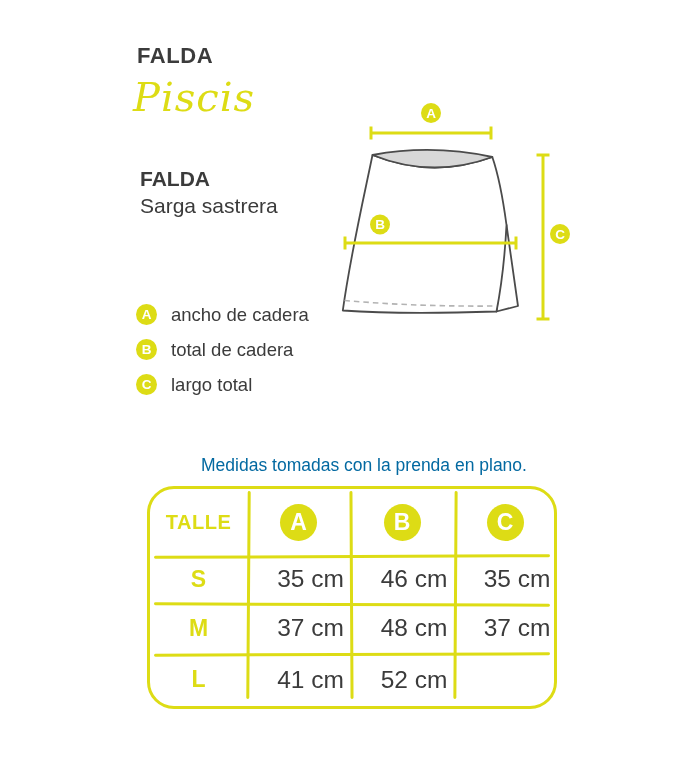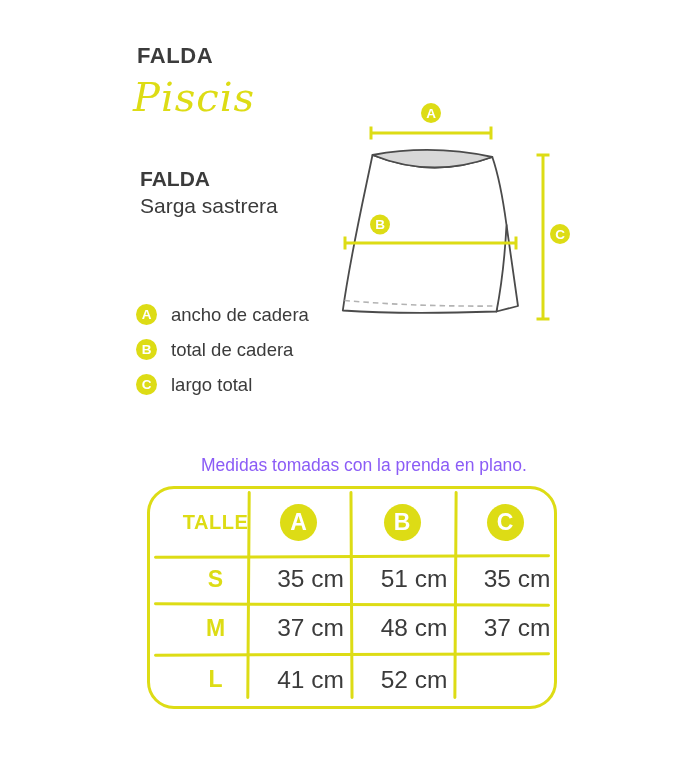--- a/index.html
+++ b/index.html
@@ -85,21 +85,21 @@
     color: #3b3b3b;
     white-space: nowrap;
   }
 
   
   .caption {
     position: absolute;
     left: 0; right: 0; top: 455px;
     text-align: center;
     font-size: 17.5px;
-    color: #8b5cf6;
+    color: #0369a1;
     padding-left: 28px;
   }
 
   
   .size-table {
     position: absolute;
     left: 147px; top: 486px;
     width: 410px; height: 223px;
     border: 3px solid #dddc15;
     border-radius: 27px;
@@ -113,21 +113,21 @@
   .tline.h1 { top: 66px;  transform: rotate(-0.25deg); }
   .tline.h2 { top: 114px; transform: rotate(0.2deg); }
   .tline.h3 { top: 164px; transform: rotate(-0.2deg); }
 
   .cell {
     position: absolute;
     display: flex;
     align-items: center;
     justify-content: center;
   }
-  .c0 { left: 17px;     width: 97px;  }
+  .c0 { left: 0;     width: 97px;  }
   .c1 { left: 97px;  width: 103px; }
   .c2 { left: 200px; width: 104px; }
   .c3 { left: 304px; width: 102px; }
   .r0 { top: 0;     height: 66px; }
   .r1 { top: 66px;  height: 48px; }
   .r2 { top: 114px; height: 50px; }
   .r3 { top: 164px; height: 53px; }
 
   .size-header {
     font-size: 20px;
@@ -245,21 +245,21 @@
       <span class="col-badge">B</span>
     </div>
     <div class="cell c3 r0">
       <span class="col-badge">C</span>
     </div>
 
     <div class="cell c0 r1">
       <span class="size-label">S</span>
     </div>
     <div class="cell c1 r1 value-cell">35 cm</div>
-    <div class="cell c2 r1 value-cell">51 cm</div>
+    <div class="cell c2 r1 value-cell">46 cm</div>
     <div class="cell c3 r1 value-cell">35 cm</div>
 
     <div class="cell c0 r2">
       <span class="size-label">M</span>
     </div>
     <div class="cell c1 r2 value-cell">37 cm</div>
     <div class="cell c2 r2 value-cell">48 cm</div>
     <div class="cell c3 r2 value-cell">37 cm</div>
 
     <div class="cell c0 r3">

